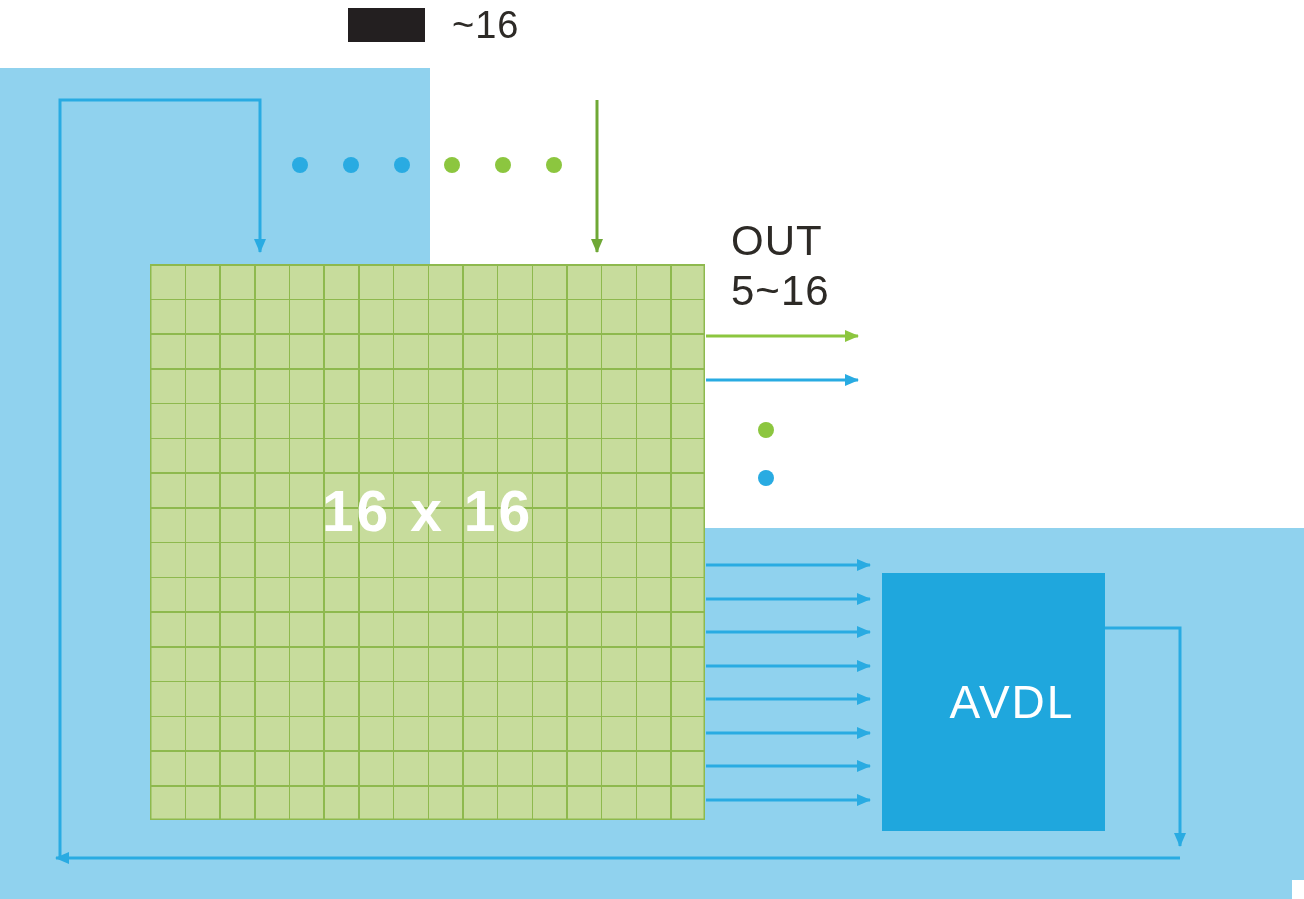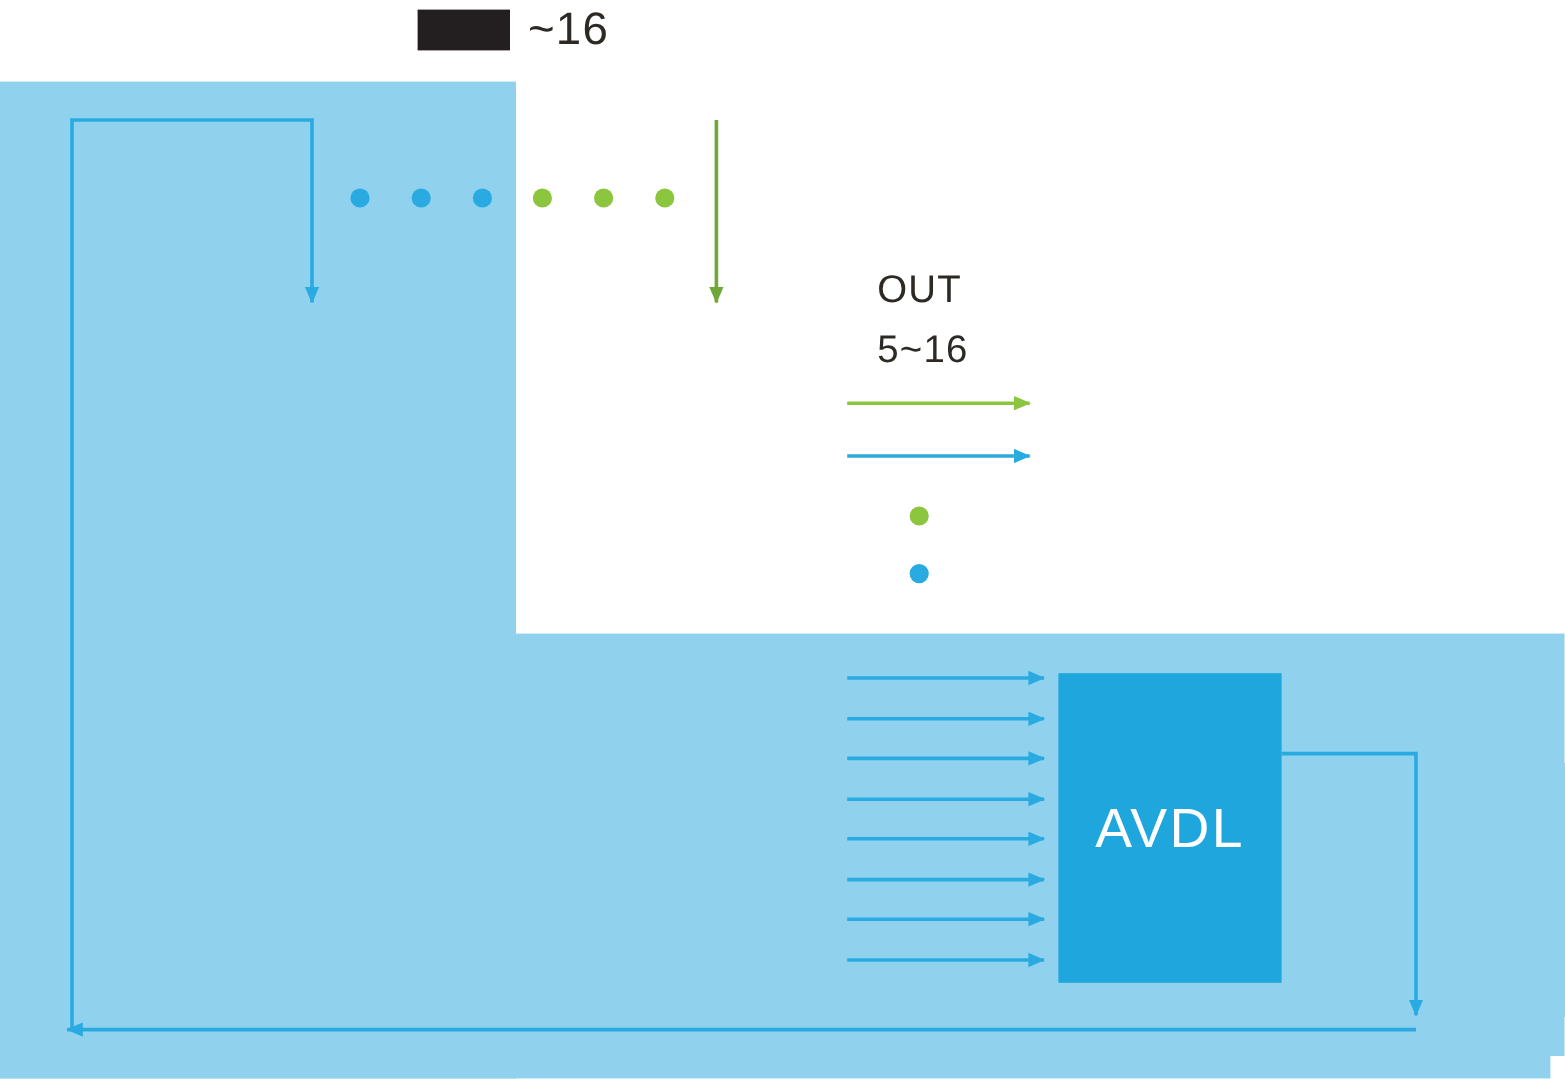--- a/index.html
+++ b/index.html
@@ -18,45 +18,45 @@
     position:relative;width:1304px;height:899px;overflow:hidden;background:#fff;
     font-family:"Liberation Sans", sans-serif;
   }
   .panel{position:absolute;background:var(--panel-blue);}
   .panel.left{left:0;top:68px;width:430px;height:831px;}
   .panel.right{left:430px;top:528px;width:874px;height:352px;}
   .panel.strip{left:0;top:880px;width:1292px;height:19px;}
 
   .redacted{position:absolute;left:348px;top:8px;width:77px;height:34px;background:var(--redacted-black);}
   .label.input-range{
-    position:absolute;left:440px;top:4px;font-size:38px;color:var(--text-dark);
+    position:absolute;left:452px;top:4px;font-size:38px;color:var(--text-dark);
     letter-spacing:1px;
   }
 
   .grid{
     position:absolute;left:150px;top:264px;width:555px;height:556px;
     background-color:var(--grid-fill);
     background-image:
       repeating-linear-gradient(to right, var(--grid-line) 0, var(--grid-line) 1.5px, transparent 1.5px, transparent 34.69px),
       repeating-linear-gradient(to bottom, var(--grid-line) 0, var(--grid-line) 1.5px, transparent 1.5px, transparent 34.75px);
     box-shadow: inset 0 0 0 1.5px var(--grid-line);
   }
   .grid-label{
     position:absolute;left:0;top:214px;width:100%;text-align:center;
     font-size:57px;font-weight:bold;color:#fff;letter-spacing:3px;
   }
 
   .out-label{
-    position:absolute;left:731px;top:216px;font-size:32px;color:var(--text-dark);
+    position:absolute;left:731px;top:216px;font-size:42px;color:var(--text-dark);
     line-height:50px;letter-spacing:1px;
   }
 
   .avdl{
-    position:absolute;left:882px;top:561px;width:186px;height:258px;
-    background:var(--avdl-blue);display:flex;align-items:center;justify-content:center;
+    position:absolute;left:882px;top:573px;width:186px;height:258px;
+    background:var(--avdl-blue);display:flex;align-items:center;justify-content:center;padding-left:37px;
   }
   .avdl span{font-size:46px;color:#fff;letter-spacing:2px;}
 
   .dot{position:absolute;width:16px;height:16px;border-radius:50%;}
   .dot.blue{background:var(--line-blue);}
   .dot.green{background:var(--green);}
 
   svg.overlay{position:absolute;left:0;top:0;width:1304px;height:899px;pointer-events:none;}
   .stroke-blue{stroke:var(--line-blue);fill:none;stroke-width:3;}
   .stroke-green{stroke:var(--dark-green);fill:none;stroke-width:3;}
@@ -114,20 +114,23 @@
   <div class="dot blue" style="left:292px;top:157px;"></div>
   <div class="dot blue" style="left:343px;top:157px;"></div>
   <div class="dot blue" style="left:394px;top:157px;"></div>
   <div class="dot green" style="left:444px;top:157px;"></div>
   <div class="dot green" style="left:495px;top:157px;"></div>
   <div class="dot green" style="left:546px;top:157px;"></div>
 
   <div class="dot green" style="left:758px;top:422px;"></div>
   <div class="dot blue" style="left:758px;top:470px;"></div>
 
+  <div class="grid">
+    <div class="grid-label">16 x 16</div>
+  </div>
 
   <div class="out-label">
     <div>OUT</div>
     <div>5~16</div>
   </div>
 
   <div class="avdl">
     <span>AVDL</span>
   </div>
 

